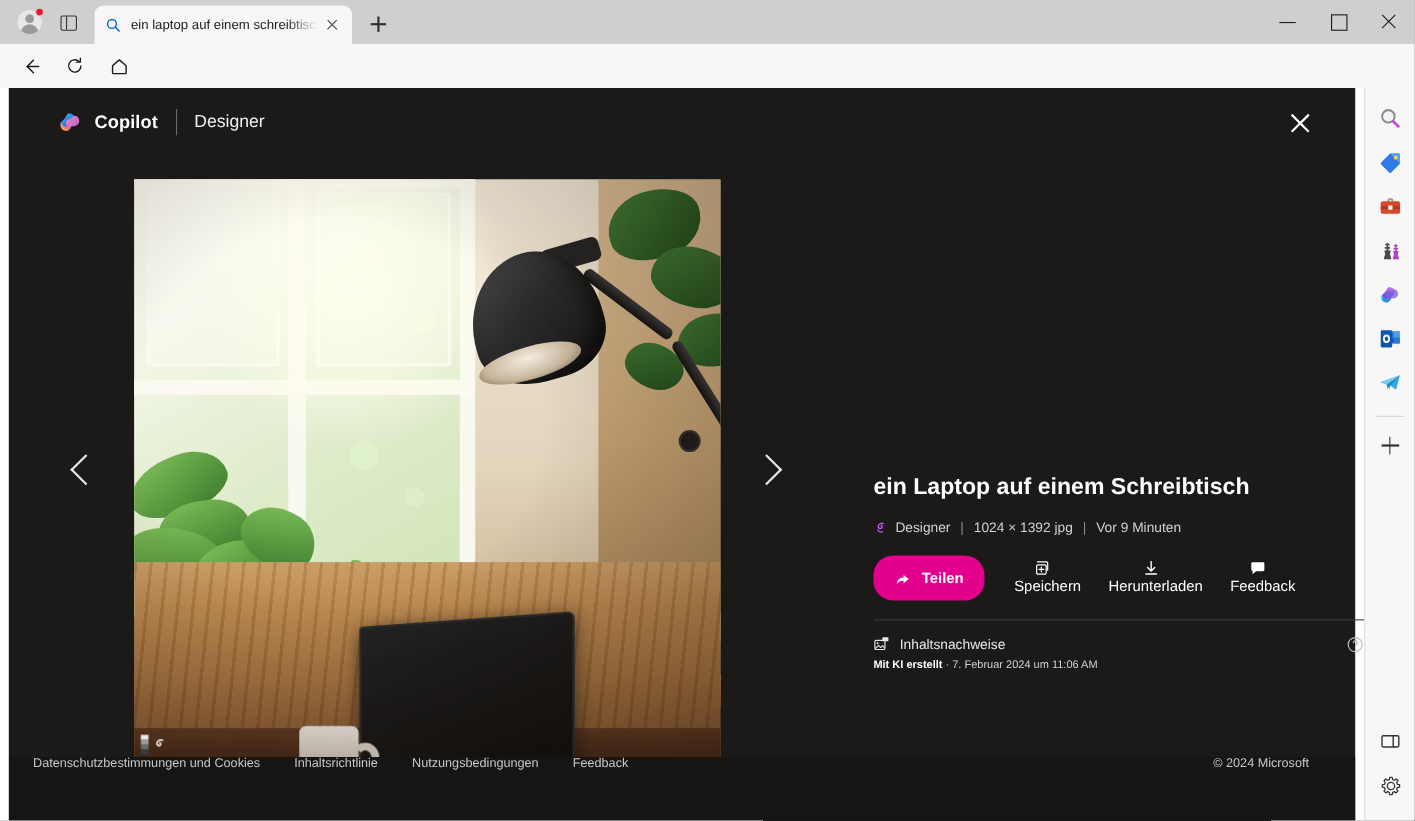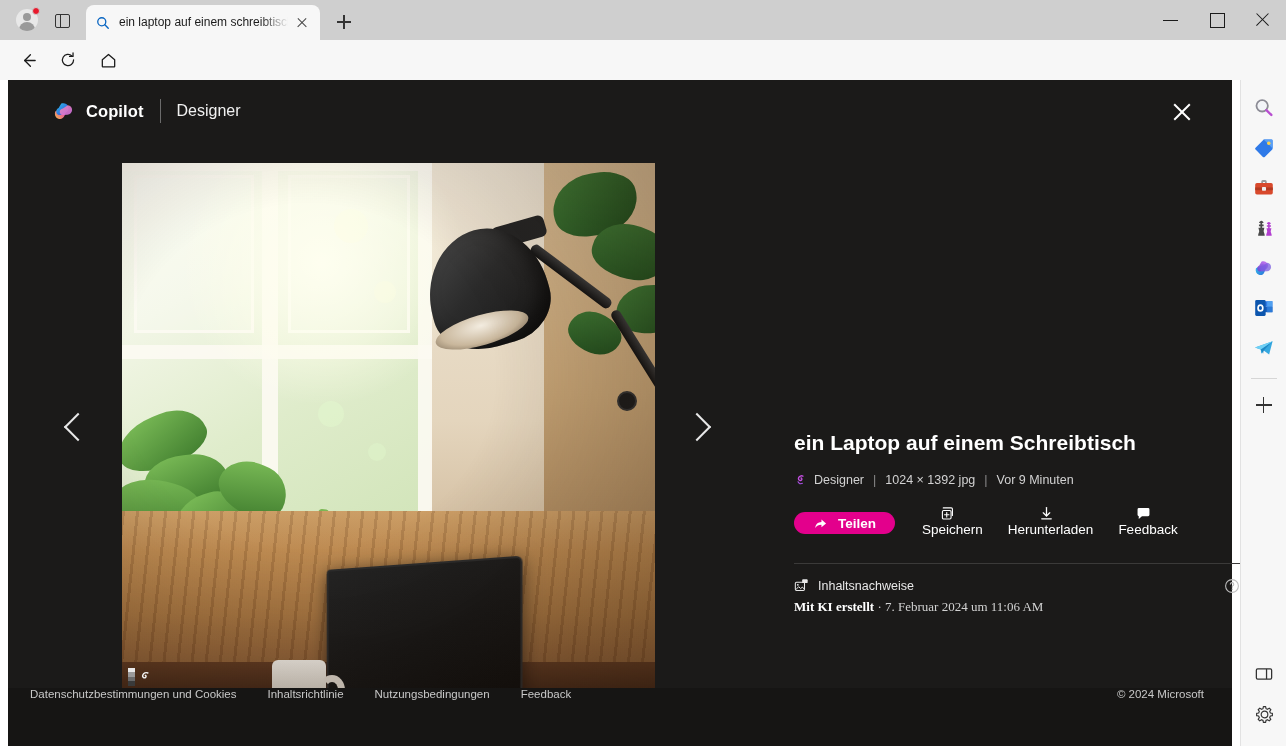--- a/index.html
+++ b/index.html
@@ -205,50 +205,50 @@
   .meta-row {
     position: absolute; left: 0; top: 310px; display: flex; align-items: center;
     font-size: 12.5px; color: #d2d2d2;
   }
   .meta-badge { width: 13px; height: 13px; margin-right: 7px; flex: 0 0 13px; }
   .meta-sep { margin: 0 9px; color: #8a8a8a; }
   .actions {
     position: absolute; left: 0; top: 342px; display: flex; align-items: center;
   }
   .btn-primary {
-    height: 22px; background: #e3008c; border-radius: 18px; color: #fff;
+    height: 41px; background: #e3008c; border-radius: 18px; color: #fff;
     display: flex; align-items: center; padding: 0 19px; font-size: 13.5px;
     font-weight: 600; margin-right: 18px;
   }
   .btn-primary .bi { width: 16px; height: 16px; margin-right: 9px; flex: 0 0 16px; }
   .btn-ghost {
     height: 36px; display: flex; align-items: center; color: #fff;
     font-size: 13.5px; padding: 0 9px; margin-right: 7px; flex-direction: column;
   }
   .btn-ghost .bi { width: 17px; height: 17px; margin-right: 9px; flex: 0 0 17px; }
   .creds {
     position: absolute; left: 0; top: 400px; width: 446px;
     border-top: 1px solid #3b3a39; padding-top: 14px;
   }
   .creds-head { display: flex; align-items: center; font-size: 12.5px; color: #e8e8e8; }
   .creds-head .bi { width: 15px; height: 15px; margin-right: 9px; flex: 0 0 15px; }
-  .creds-body { margin-top: 6px; font-size: 13px; color: #d2d2d2; font-family: Liberation Serif, serif; }
+  .creds-body { margin-top: 6px; font-size: 10px; color: #d2d2d2; }
   .creds-body b { color: #fff; font-weight: bold; }
   .creds-help { position: absolute; right: 0; top: 14px; width: 16px; height: 16px; }
 
   .ovl-footer {
     position: absolute; left: 0; bottom: 0; width: 1224px; height: 58px;
     background: #161514; display: flex; align-items: flex-start;
   }
   .foot-link {
     font-size: 11.5px; color: #c8c8c8; margin-right: 31px; white-space: nowrap;
   }
   .foot-link:first-child { margin-left: 22px; }
   .foot-copy {
-    position: absolute; right: 28px; font-size: 11.5px; color: #c8c8c8;
+    position: absolute; right: 42px; font-size: 11.5px; color: #c8c8c8;
   }
 
   
   .art { position: absolute; inset: 0; }
   .art-wall {
     position: absolute; inset: 0;
     background: linear-gradient(165deg,#e8e0d2 0%,#d9cdb8 38%,#c0a684 70%,#8a6a46 100%);
   }
   .art-window {
     position: absolute; left: -2px; top: -2px; width: 310px; height: 400px;

